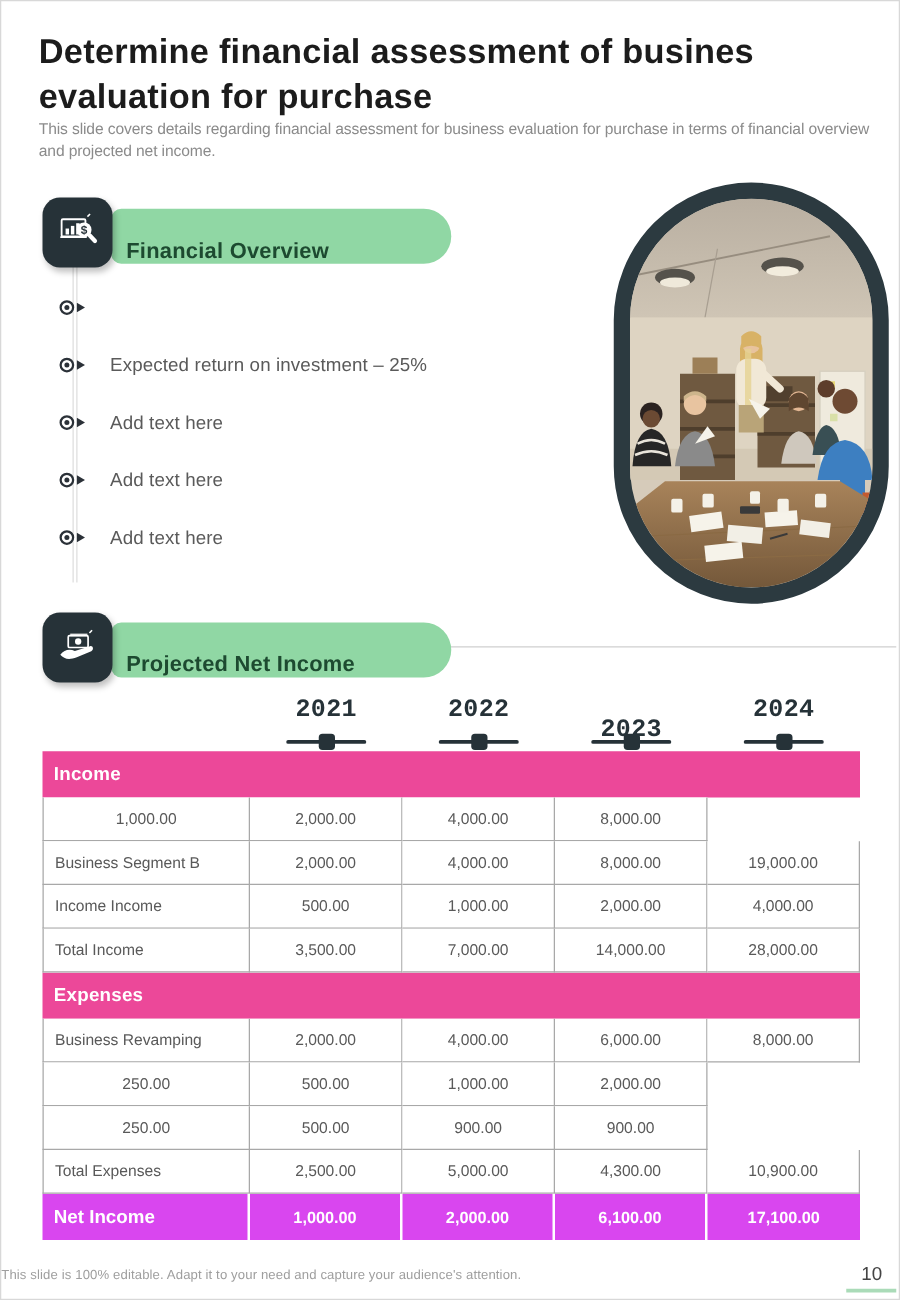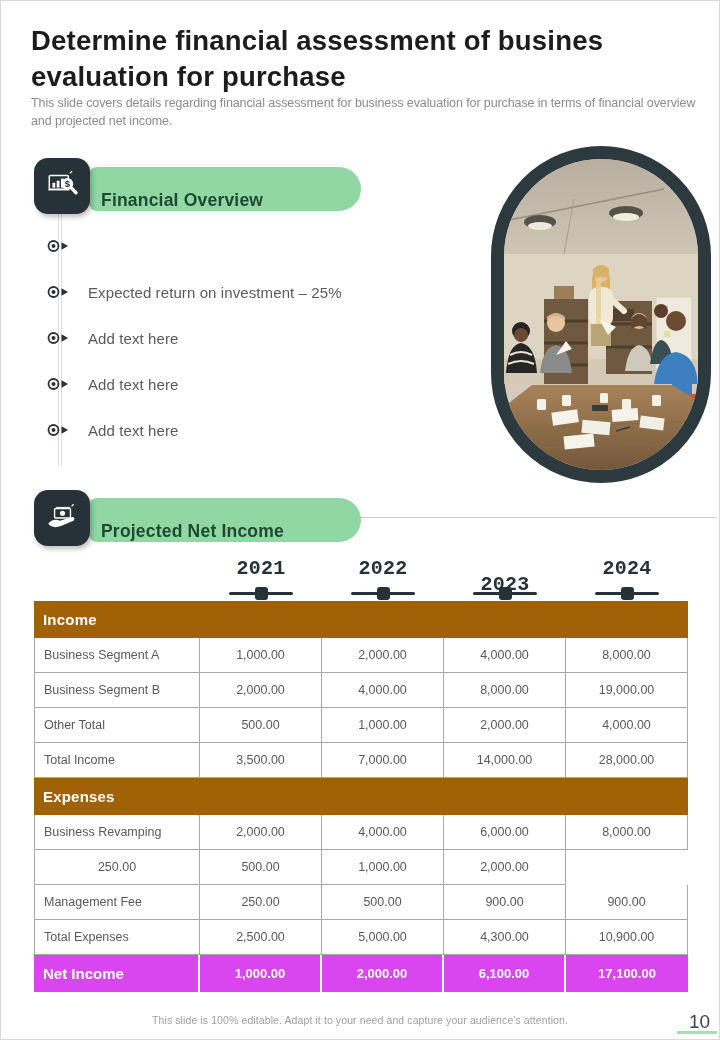--- a/index.html
+++ b/index.html
@@ -49,44 +49,44 @@
   .photo svg{display:block;}
   
   .year{position:absolute;top:556px;width:122px;text-align:center;
     font-size:20px;font-weight:700;color:#263238;letter-spacing:.3px;font-family:Liberation Mono, monospace;}
   .ymark{position:absolute;top:586px;width:122px;height:13px;}
   .ybar{position:absolute;left:29px;top:5px;width:64px;height:3px;background:#263238;border-radius:2px;}
   .ydot{position:absolute;left:54.5px;top:0;width:13px;height:13px;background:#263238;border-radius:3px;}
   
   .table{position:absolute;left:33px;top:600px;width:654px;}
   .thead{
-    height:37px;background:#a16207;color:#ffffff;display:flex;align-items:center;
+    height:37px;background:#ec4899;color:#ffffff;display:flex;align-items:center;
     padding-left:9px;font-size:15px;font-weight:700;letter-spacing:.2px;box-sizing:border-box;
   }
   .trow{display:grid;grid-template-columns:166px 122px 122px 122px 122px;height:35px;}
   .tcell{
     display:flex;align-items:center;justify-content:center;font-size:12.5px;color:#595959;
     border-right:1px solid #a8a8a8;border-bottom:1px solid #a8a8a8;box-sizing:border-box;
     background:#ffffff;
   }
   .tcell.label{justify-content:flex-start;padding-left:9px;}
   .trow .tcell:first-child{border-left:1px solid #a8a8a8;}
   .tnet{display:grid;grid-template-columns:166px 122px 122px 122px 122px;height:37px;background:#d946ef;}
   .tnet .ncell{
     display:flex;align-items:center;justify-content:center;color:#fff;font-weight:700;
     font-size:13px;border-right:2px solid #ffffff;box-sizing:border-box;
   }
   .tnet .ncell:last-child{border-right:none;}
   .tnet .ncell.label{justify-content:flex-start;padding-left:9px;font-size:15px;}
   
   .footer-note{
-    position:absolute;left:0;top:1013px;width:100%;text-align:center;
+    position:absolute;left:0;top:1013px;width:100%;text-align:left;
     font-size:10.5px;color:#9e9e9e;letter-spacing:.1px;
   }
-  .page-num{position:absolute;left:688px;top:1010px;font-size:19px;color:#444444;}
+  .page-num{position:absolute;left:688px;top:1010px;font-size:15px;color:#444444;}
   .page-underline{position:absolute;left:676px;top:1030px;width:40px;height:3px;background:#aadbb8;}
 </style>
 </head>
 <body>
 
 <div class="slide">
 
   <div class="title">
     <span>Determine financial assessment of busines</span><br>
     <span>evaluation for purchase</span>
@@ -269,35 +269,34 @@
     </div>
   <div class="ymark" style="left:565px;">
       <span class="ybar"></span>
       <span class="ydot"></span>
     </div>
 
   <div class="table">
     <div class="thead">Income</div>
 
     <div class="trow">
-      <div class="tcell label">Business Segment A</div>
       <div class="tcell">1,000.00</div>
       <div class="tcell">2,000.00</div>
       <div class="tcell">4,000.00</div>
       <div class="tcell">8,000.00</div>
     </div>
     <div class="trow">
       <div class="tcell label">Business Segment B</div>
       <div class="tcell">2,000.00</div>
       <div class="tcell">4,000.00</div>
       <div class="tcell">8,000.00</div>
       <div class="tcell">19,000.00</div>
     </div>
     <div class="trow">
-      <div class="tcell label">Other Total</div>
+      <div class="tcell label">Income Income</div>
       <div class="tcell">500.00</div>
       <div class="tcell">1,000.00</div>
       <div class="tcell">2,000.00</div>
       <div class="tcell">4,000.00</div>
     </div>
     <div class="trow">
       <div class="tcell label">Total Income</div>
       <div class="tcell">3,500.00</div>
       <div class="tcell">7,000.00</div>
       <div class="tcell">14,000.00</div>
@@ -313,21 +312,20 @@
       <div class="tcell">6,000.00</div>
       <div class="tcell">8,000.00</div>
     </div>
     <div class="trow">
       <div class="tcell">250.00</div>
       <div class="tcell">500.00</div>
       <div class="tcell">1,000.00</div>
       <div class="tcell">2,000.00</div>
     </div>
     <div class="trow">
-      <div class="tcell label">Management Fee</div>
       <div class="tcell">250.00</div>
       <div class="tcell">500.00</div>
       <div class="tcell">900.00</div>
       <div class="tcell">900.00</div>
     </div>
     <div class="trow">
       <div class="tcell label">Total Expenses</div>
       <div class="tcell">2,500.00</div>
       <div class="tcell">5,000.00</div>
       <div class="tcell">4,300.00</div>

